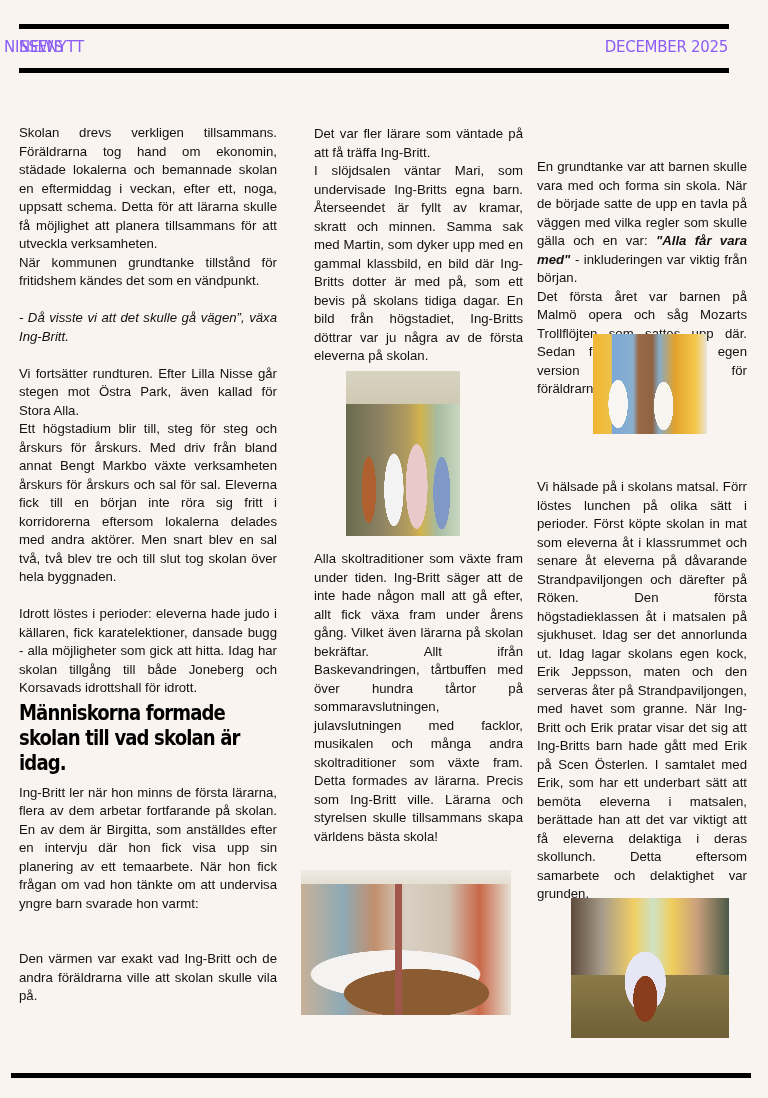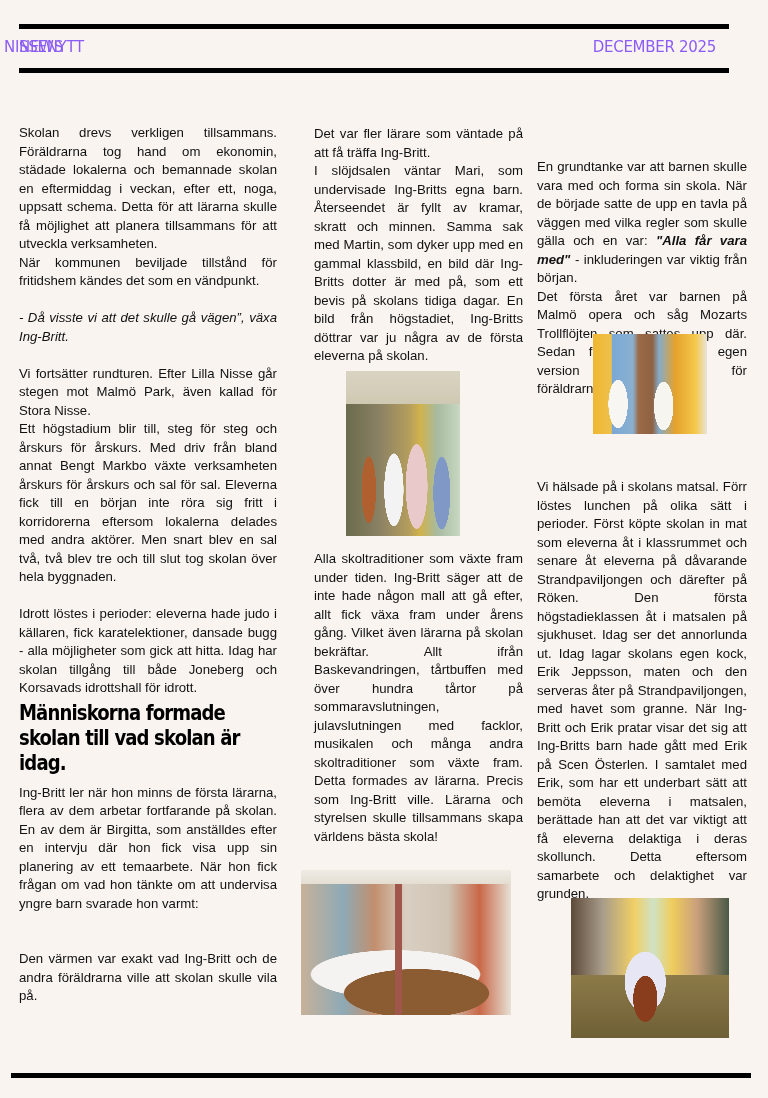--- a/index.html
+++ b/index.html
@@ -7,21 +7,21 @@
   body { position: relative; font-family: "Liberation Sans", sans-serif; color: #111; }
 
   .rule { position: absolute; background: #000; }
   .rule-top { left: 19px; top: 24px; width: 710px; height: 5px; }
   .rule-mid { left: 19px; top: 68px; width: 710px; height: 5px; }
   .rule-bottom { left: 11px; top: 1073px; width: 740px; height: 5px; }
 
   .masthead { position: absolute; top: 38px; font-family: "DejaVu Sans", sans-serif; font-weight: normal; font-size: 15px; letter-spacing: -0.3px; color: #8b5cf6; }
   .mh-left { left: 19px; }
   .mh-center { left: 4px; width: 768px; text-align: left; }
-  .mh-right { right: 52px; margin-left: 24px; }
+  .mh-right { right: 40px; margin-left: 24px; }
 
   .col { position: absolute; font-size: 13.2px; line-height: 18.5px; text-align: justify; color: #111; }
   .col p { margin: 0; }
   .col .gap { height: 18.5px; }
   .col1 { left: 19px; top: 124px; width: 258px; }
   .col2 { left: 314px; top: 125px; width: 209px; }
   .col3 { left: 537px; top: 125px; width: 210px; margin-top: 33px; }
 
   .quote { font-style: italic; }
   .bold-italic { font-weight: bold; font-style: italic; }
@@ -64,25 +64,25 @@
 <body>
 
 <div class="rule rule-top"></div>
 <div class="masthead mh-left">NEWS</div>
 <div class="masthead mh-center">NISSENYTT</div>
 <div class="masthead mh-right">DECEMBER 2025</div>
 <div class="rule rule-mid"></div>
 
 <div class="col col1">
   <p>Skolan drevs verkligen tillsammans. Föräldrarna tog hand om ekonomin, städade lokalerna och bemannade skolan en eftermiddag i veckan, efter ett, noga, uppsatt schema. Detta för att lärarna skulle få möjlighet att planera tillsammans för att utveckla verksamheten.</p>
-  <p>När kommunen beviljade tillstånd för fritidshem kändes det som en vändpunkt.</p>
+  <p>När kommunen grundtanke tillstånd för fritidshem kändes det som en vändpunkt.</p>
   <div class="gap"></div>
   <p class="quote">- Då visste vi att det skulle gå vägen”, växa Ing-Britt.</p>
   <div class="gap"></div>
-  <p>Vi fortsätter rundturen. Efter Lilla Nisse går stegen mot Malmö Park, även kallad för Stora Nisse.</p>
+  <p>Vi fortsätter rundturen. Efter Lilla Nisse går stegen mot Östra Park, även kallad för Stora Alla.</p>
   <p>Ett högstadium blir till, steg för steg och årskurs för årskurs. Med driv från bland annat Bengt Markbo växte verksamheten årskurs för årskurs och sal för sal. Eleverna fick till en början inte röra sig fritt i korridorerna eftersom lokalerna delades med andra aktörer. Men snart blev en sal två, två blev tre och till slut tog skolan över hela byggnaden.</p>
   <div class="gap"></div>
   <p>Idrott löstes i perioder: eleverna hade judo i källaren, fick karatelektioner, dansade bugg - alla möjligheter som gick att hitta. Idag har skolan tillgång till både Joneberg och Korsavads idrottshall för idrott.</p>
   <h2 class="headline">Människorna formade skolan till vad skolan är idag.</h2>
   <p>Ing-Britt ler när hon minns de första lärarna, flera av dem arbetar fortfarande på skolan. En av dem är Birgitta, som anställdes efter en intervju där hon fick visa upp sin planering av ett temaarbete. När hon fick frågan om vad hon tänkte om att undervisa yngre barn svarade hon varmt:</p>
   <div class="gap"></div>
   <div class="gap"></div>
   <p>Den värmen var exakt vad Ing-Britt och de andra föräldrarna ville att skolan skulle vila på.</p>
 </div>
 

